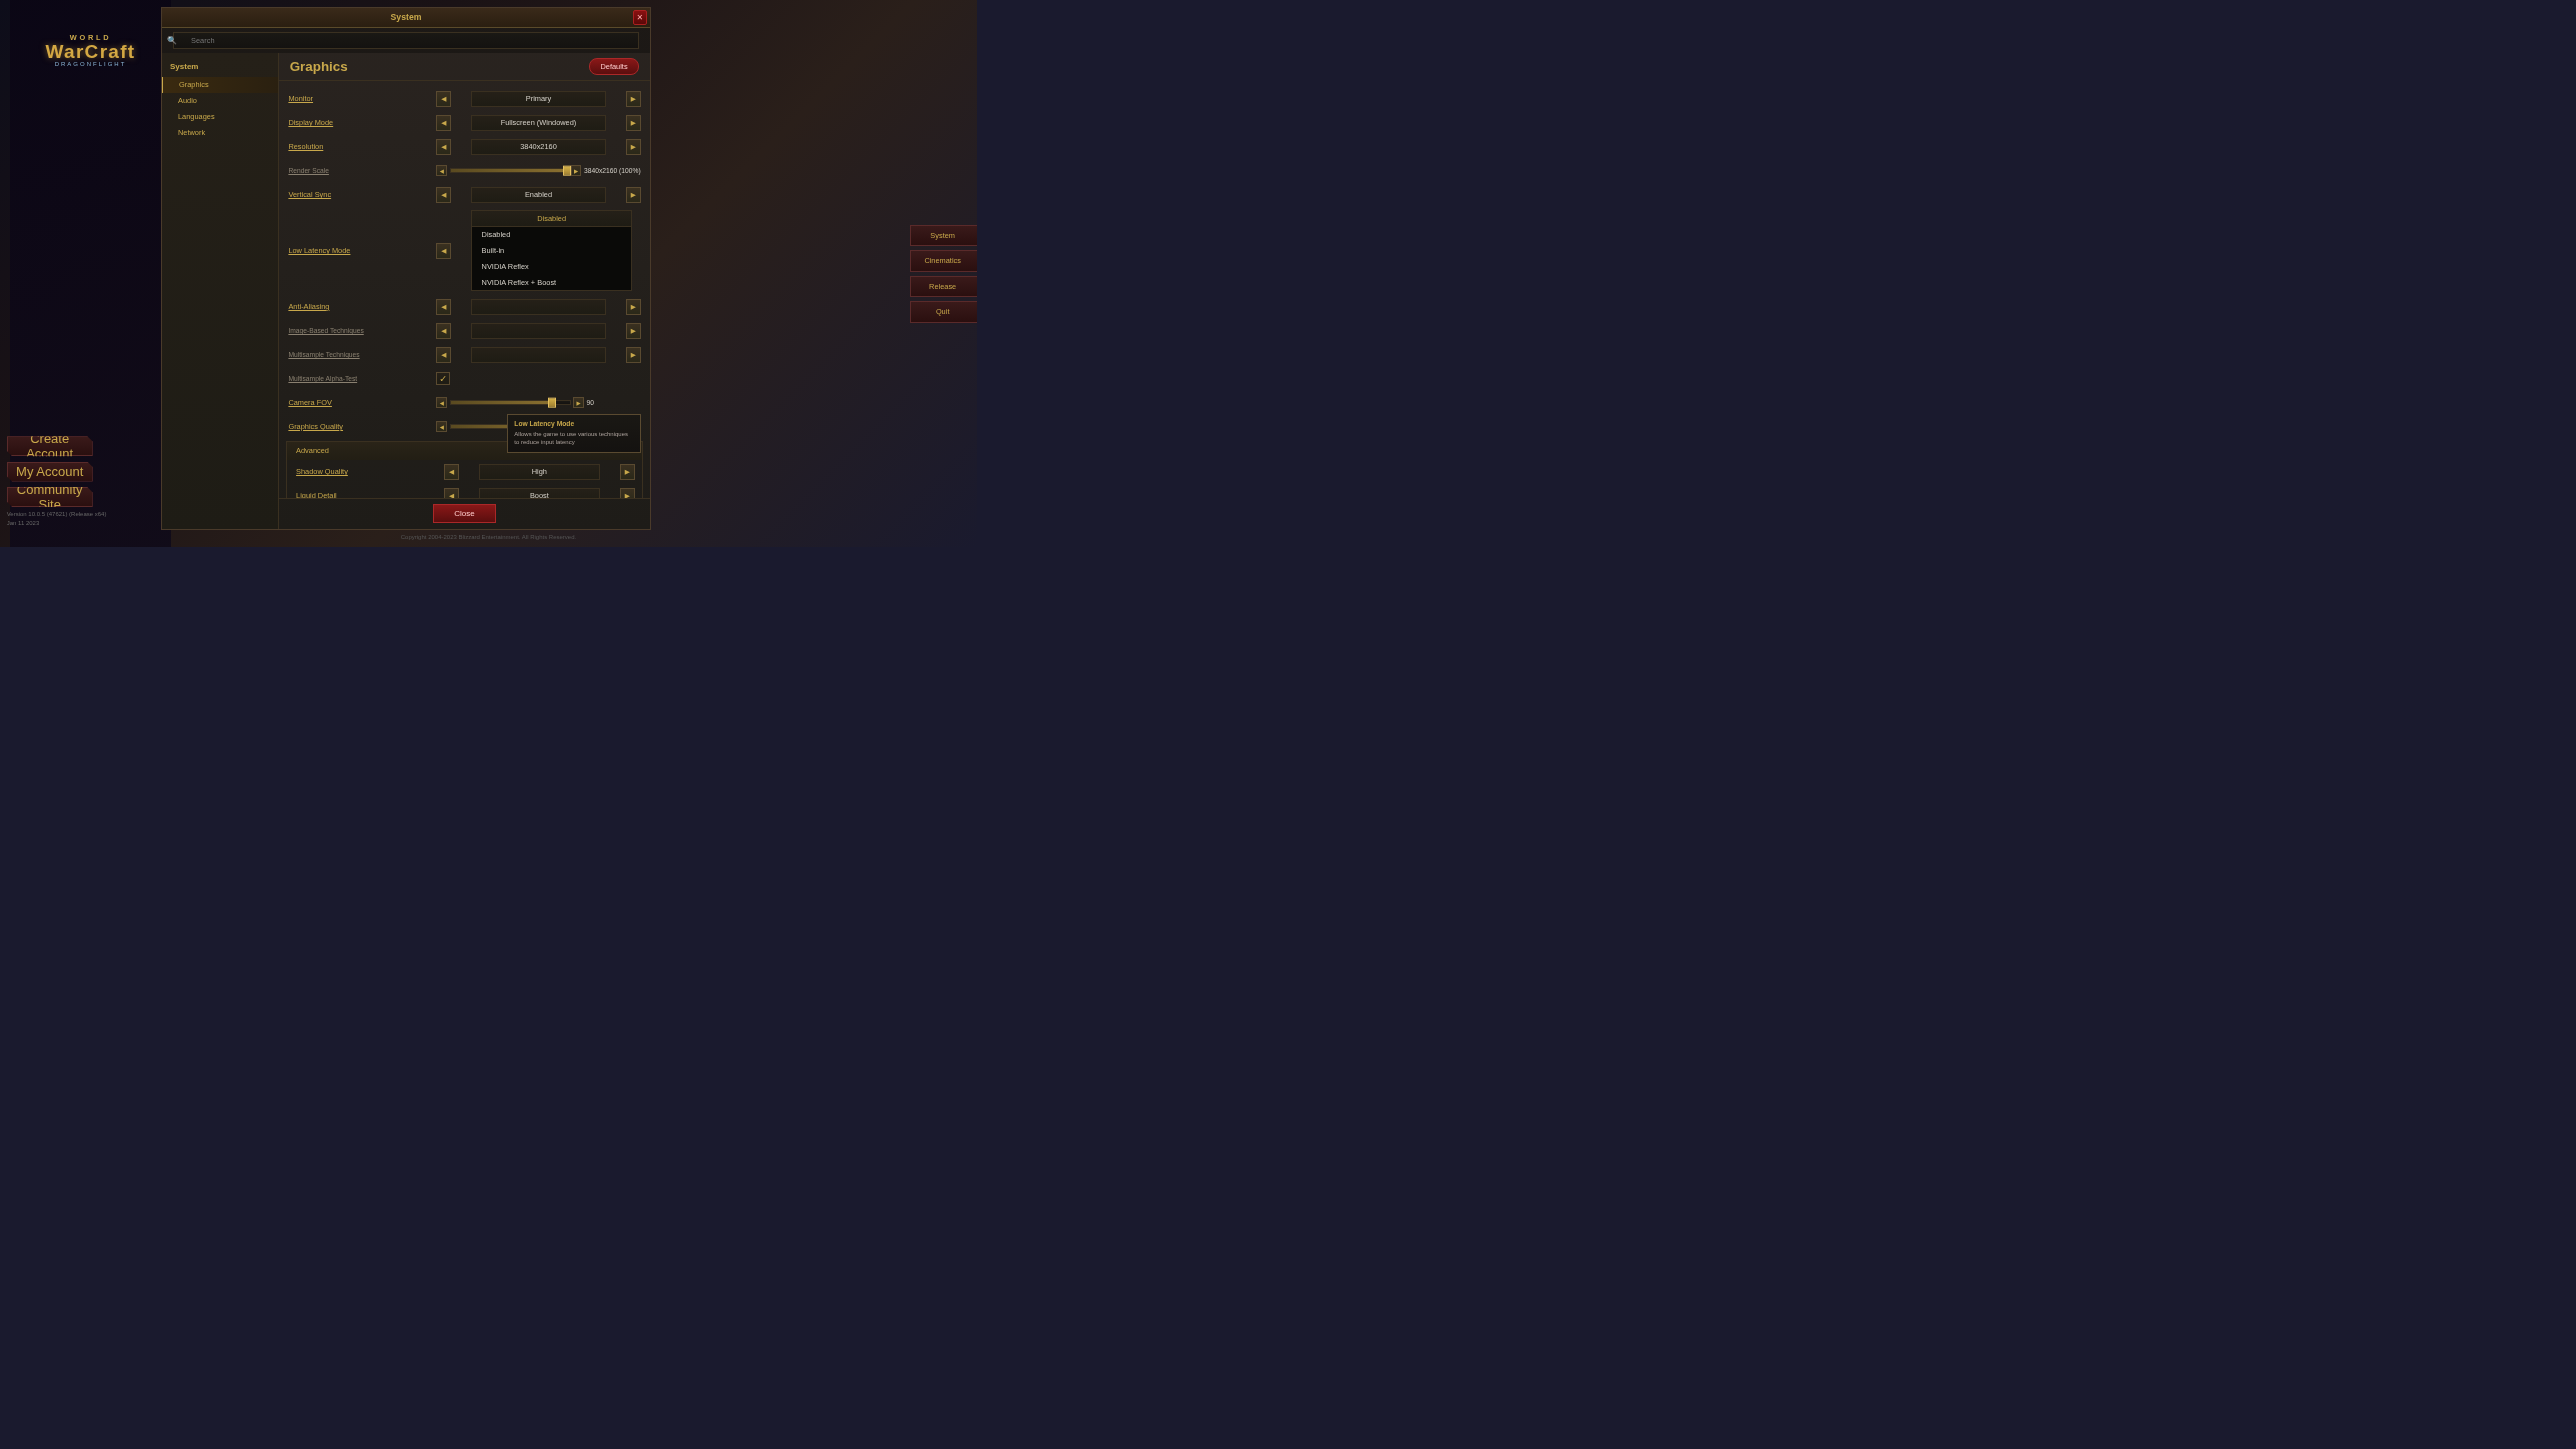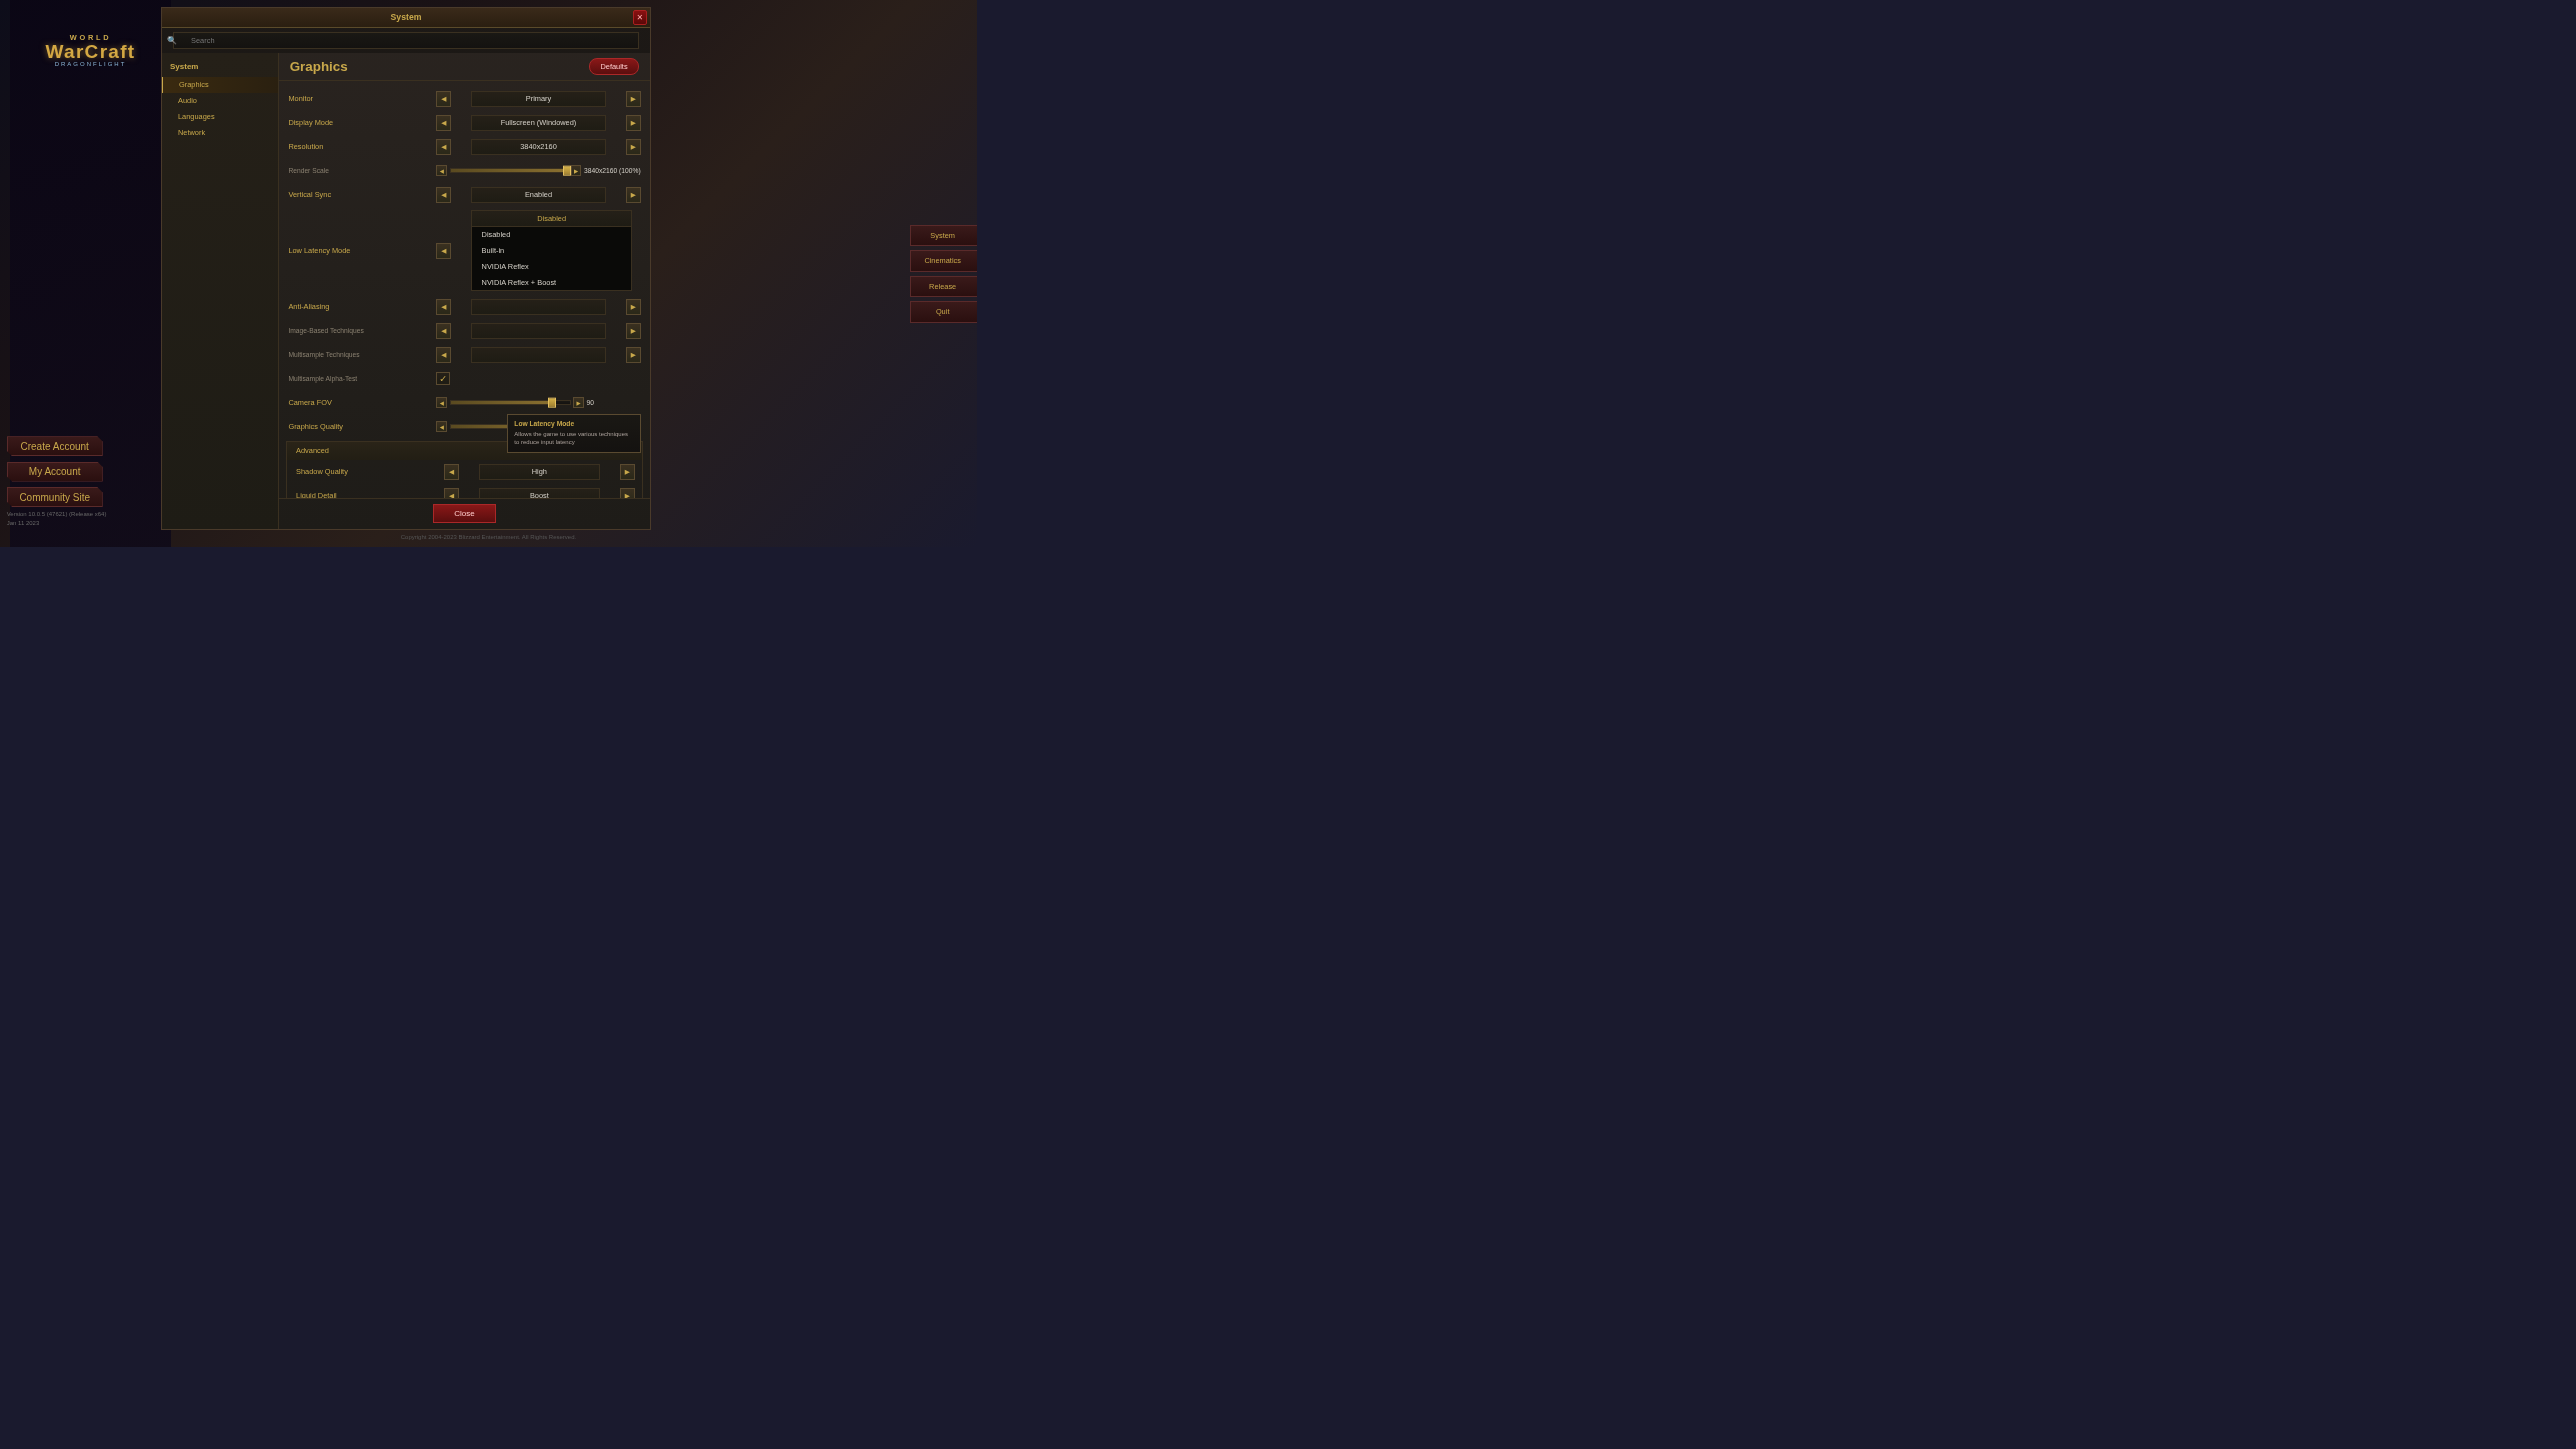--- a/index.html
+++ b/index.html
@@ -72,26 +72,26 @@
     .bottom-left-buttons {
       position: absolute;
       bottom: 40px;
       left: 6.7px;
       display: flex;
       flex-direction: column;
       gap: 5.4px;
     }
 
     .side-button {
-      width: 96px;
+      width: 86px;
       height: 20px;
       background: linear-gradient(180deg, #3a1a1a 0%, #2a0f0f 100%);
       border: 0.7px solid #5a2a2a;
       color: #c8a84b;
-      font-size: 10px;
+      font-size: 13px;
       cursor: pointer;
       display: flex;
       align-items: center;
       justify-content: center;
       clip-path: polygon(0 0, calc(100% - 5.4px) 0, 100% 5.4px, 100% 100%, 5.4px 100%, 0 calc(100% - 5.4px));
     }
 
     
     .right-panel-buttons {
       position: absolute;
@@ -296,20 +296,21 @@
       align-items: center;
       padding: 3.4px 9.4px;
       min-height: 24px;
     }
 
     .setting-label {
       color: #c8a84b;
       font-size: 7.4px;
       width: 148px;
       flex-shrink: 0;
+      text-decoration: underline;
     }
 
     .setting-label.sub {
       color: #8a8070;
       font-size: 6.7px;
     }
 
     .setting-control {
       display: flex;
       align-items: center;

